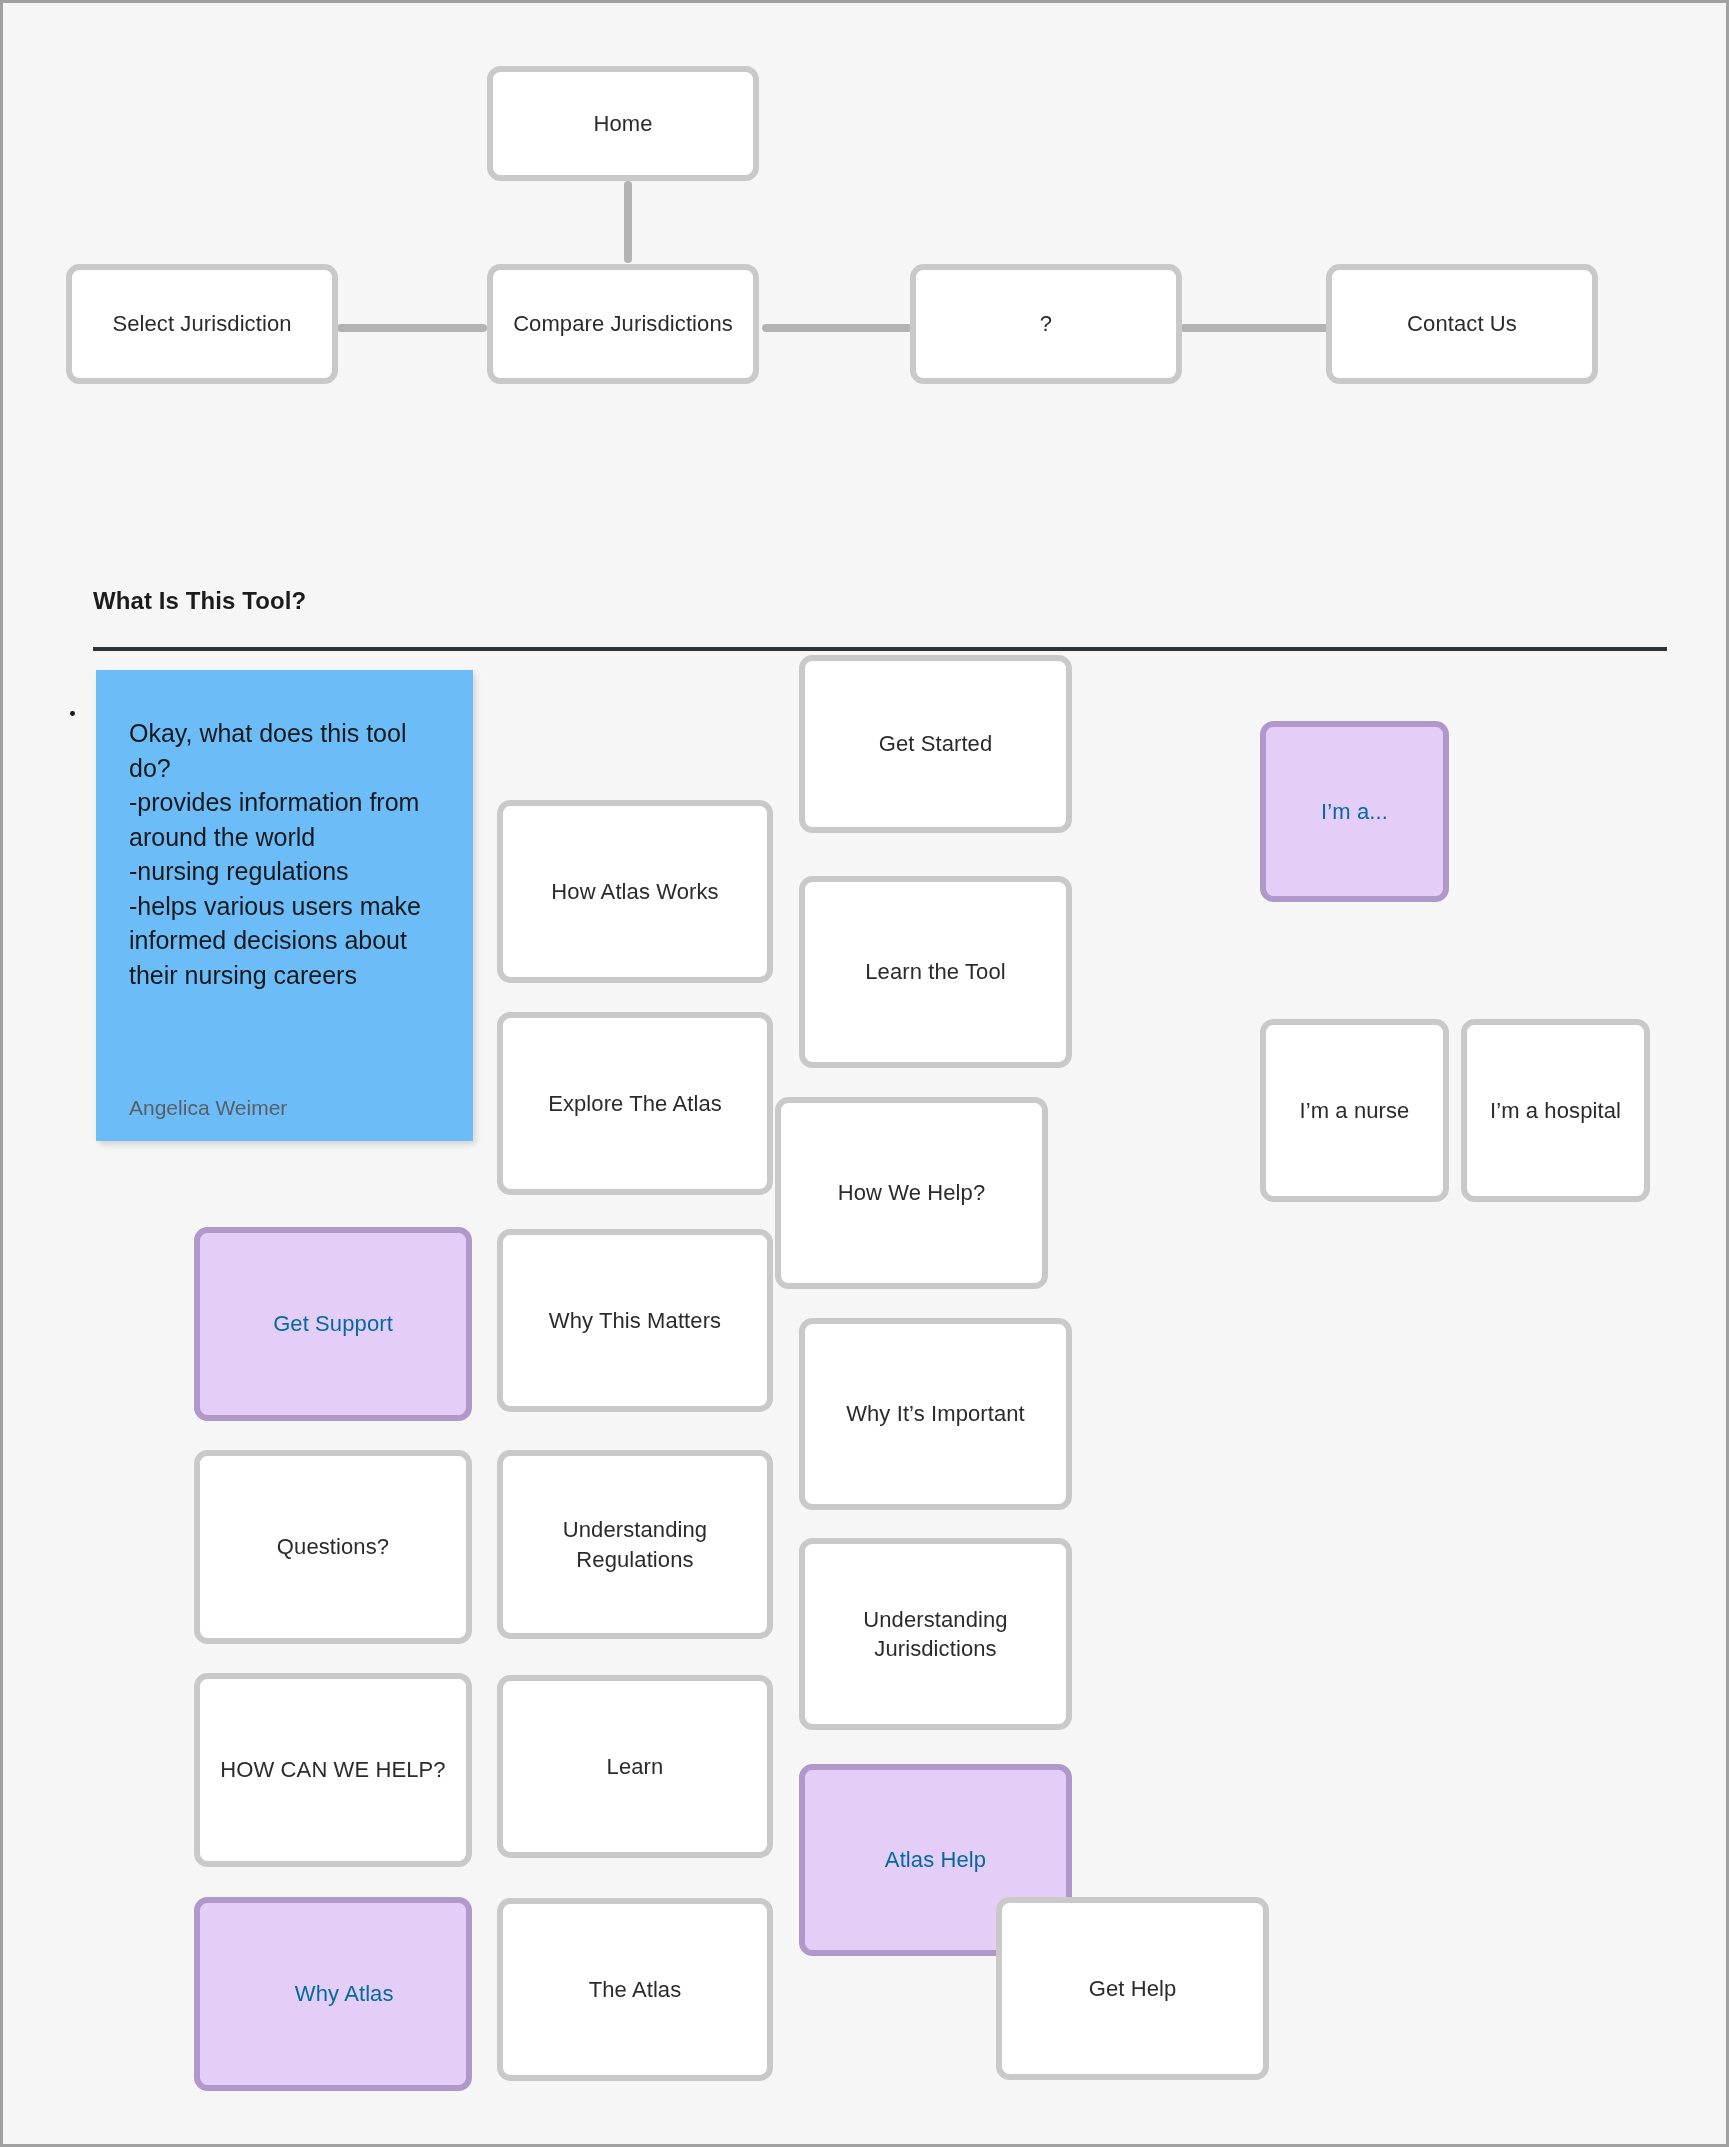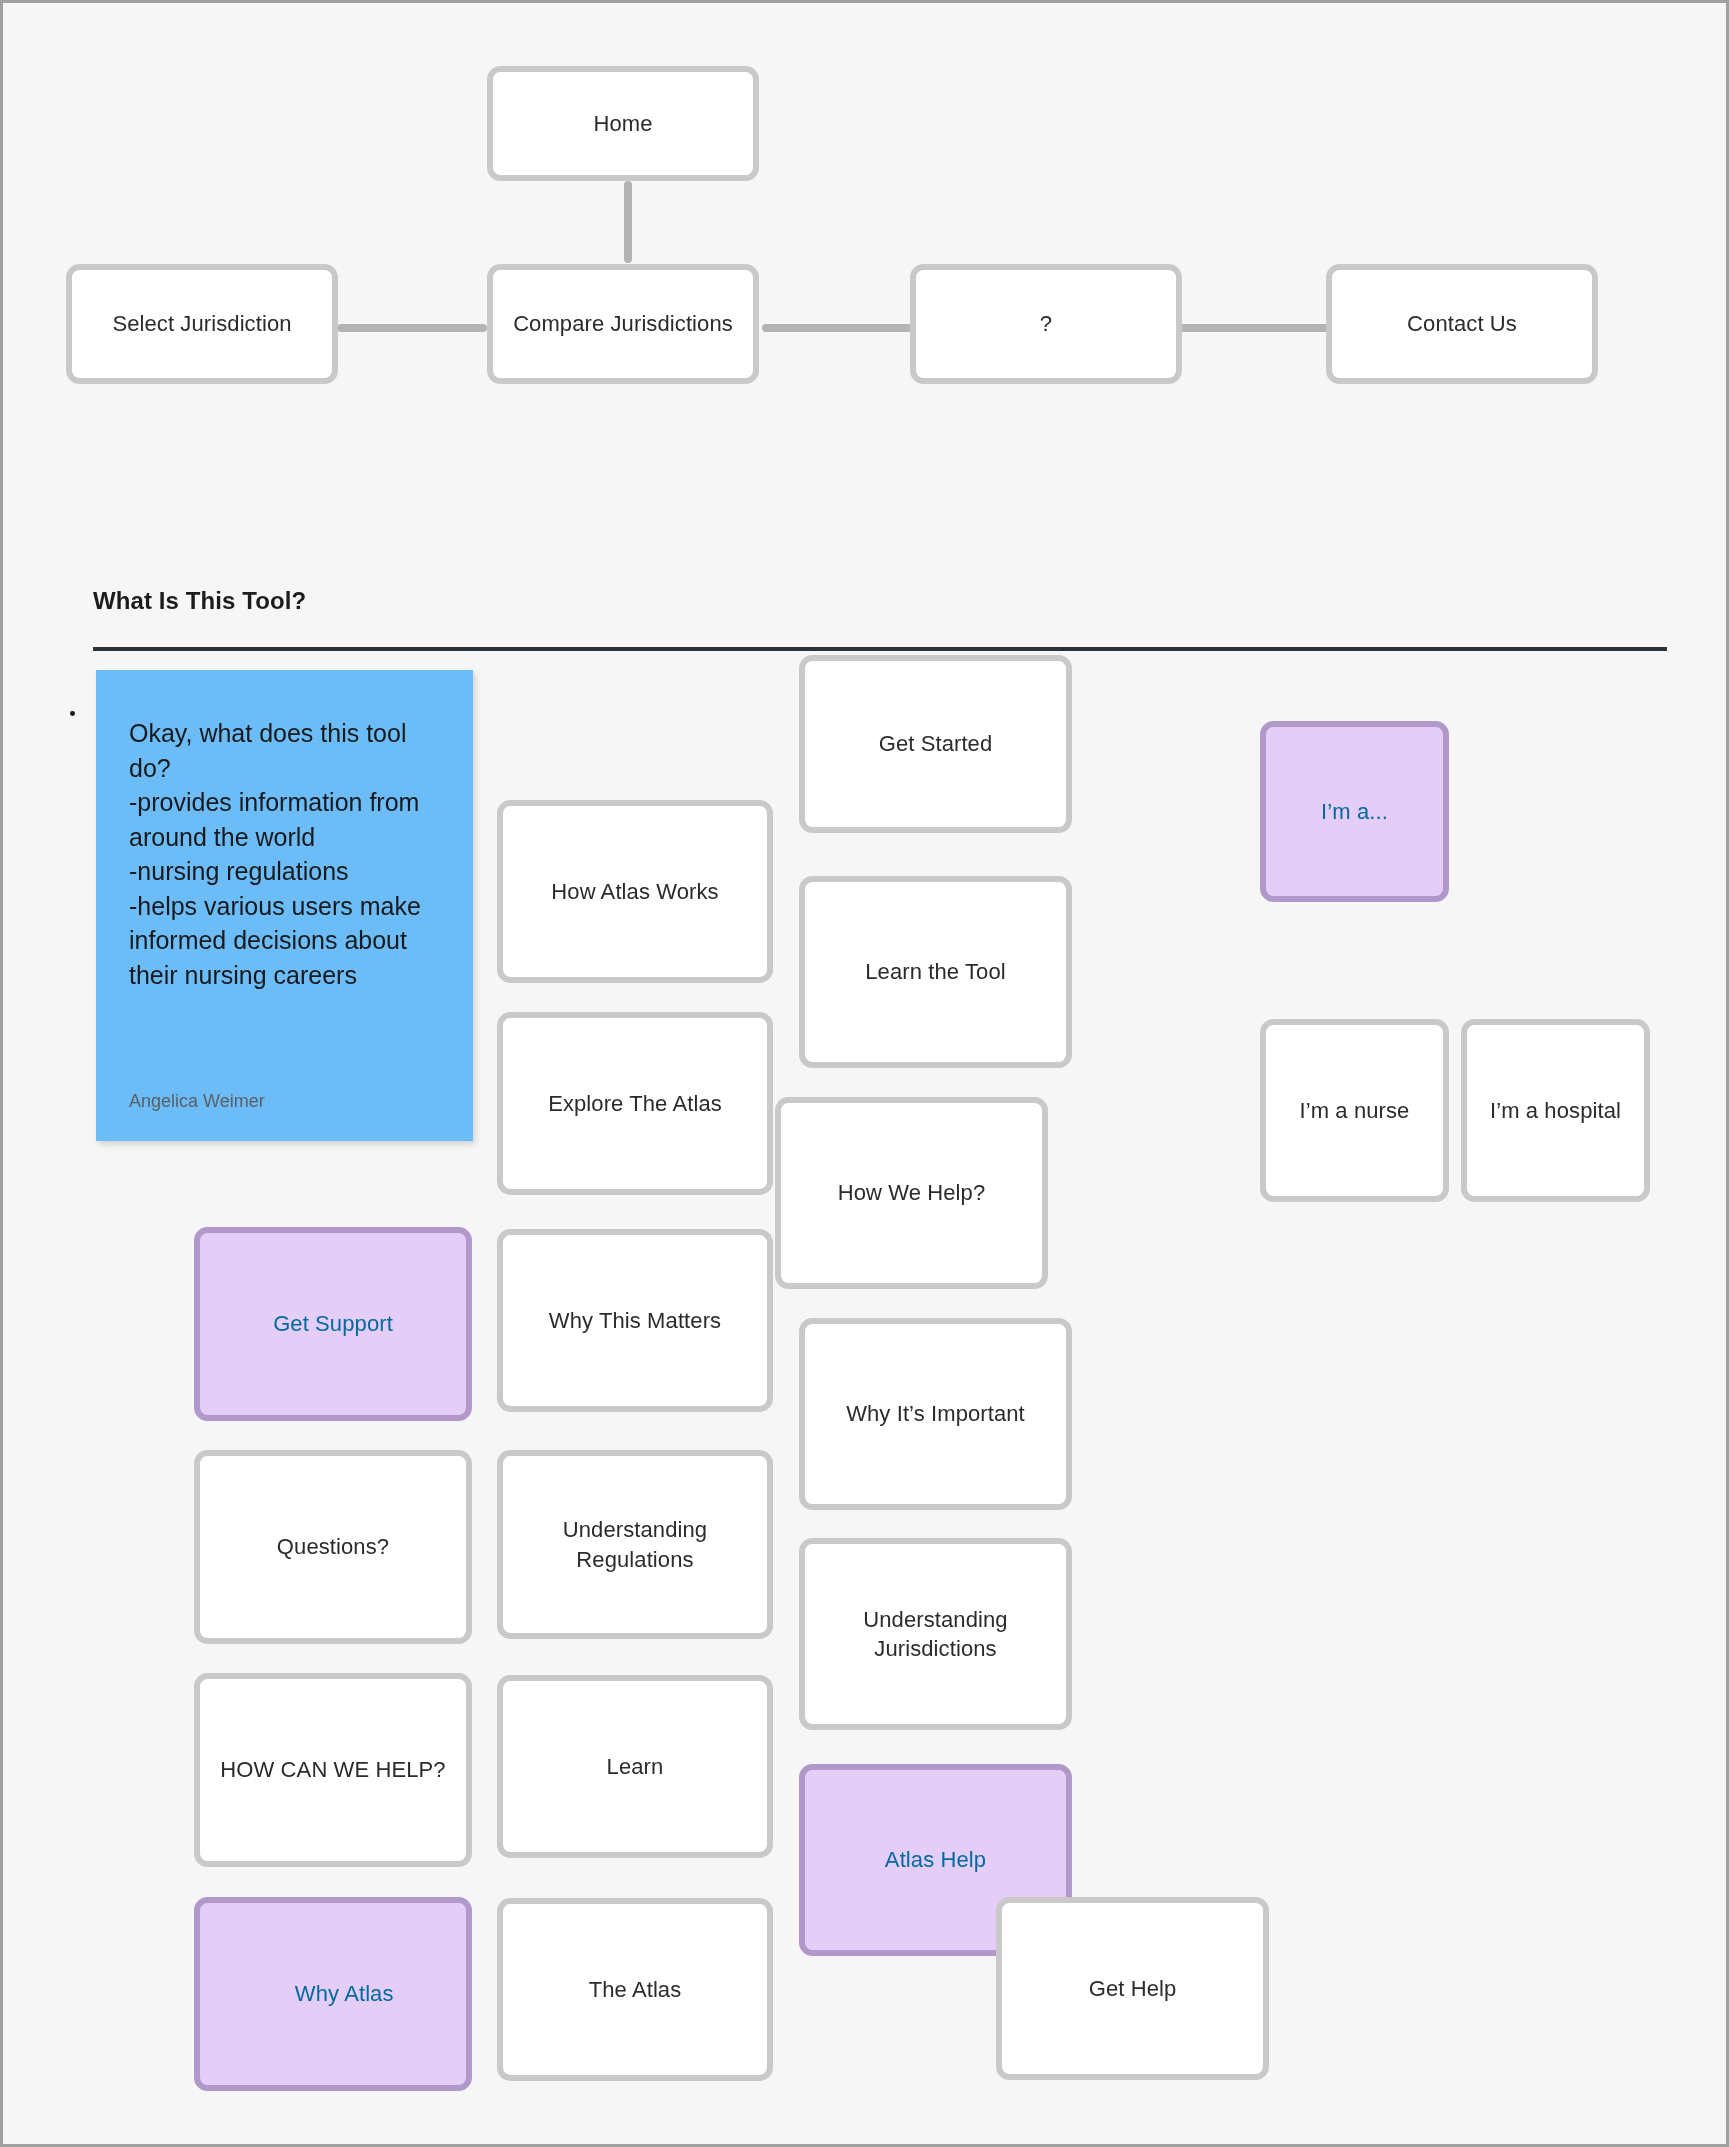--- a/index.html
+++ b/index.html
@@ -66,33 +66,33 @@
     height: 3.8px;
     background: #2d3138;
   }
 
   
   .sticky {
     position: absolute;
     background: #6cbcf7;
     box-shadow: 2.9px 3.8px 6.7px rgba(0,0,0,0.16);
     box-sizing: border-box;
-    padding: 46px 31px 29px 33px;
+    padding: 46px 31px 21px 33px;
     display: flex;
     flex-direction: column;
     justify-content: space-between;
   }
   .sticky-body {
     font-size: 25px;
     line-height: 1.38;
     color: #17191c;
     white-space: pre-line;
   }
   .sticky-author {
-    font-size: 18px;
+    font-size: 21px;
     color: #5a5f66;
     margin-top: 15.4px;
   }
   .dot {
     position: absolute;
     width: 4.8px;
     height: 4.8px;
     border-radius: 50%;
     background: #1a1a1a;
   }

